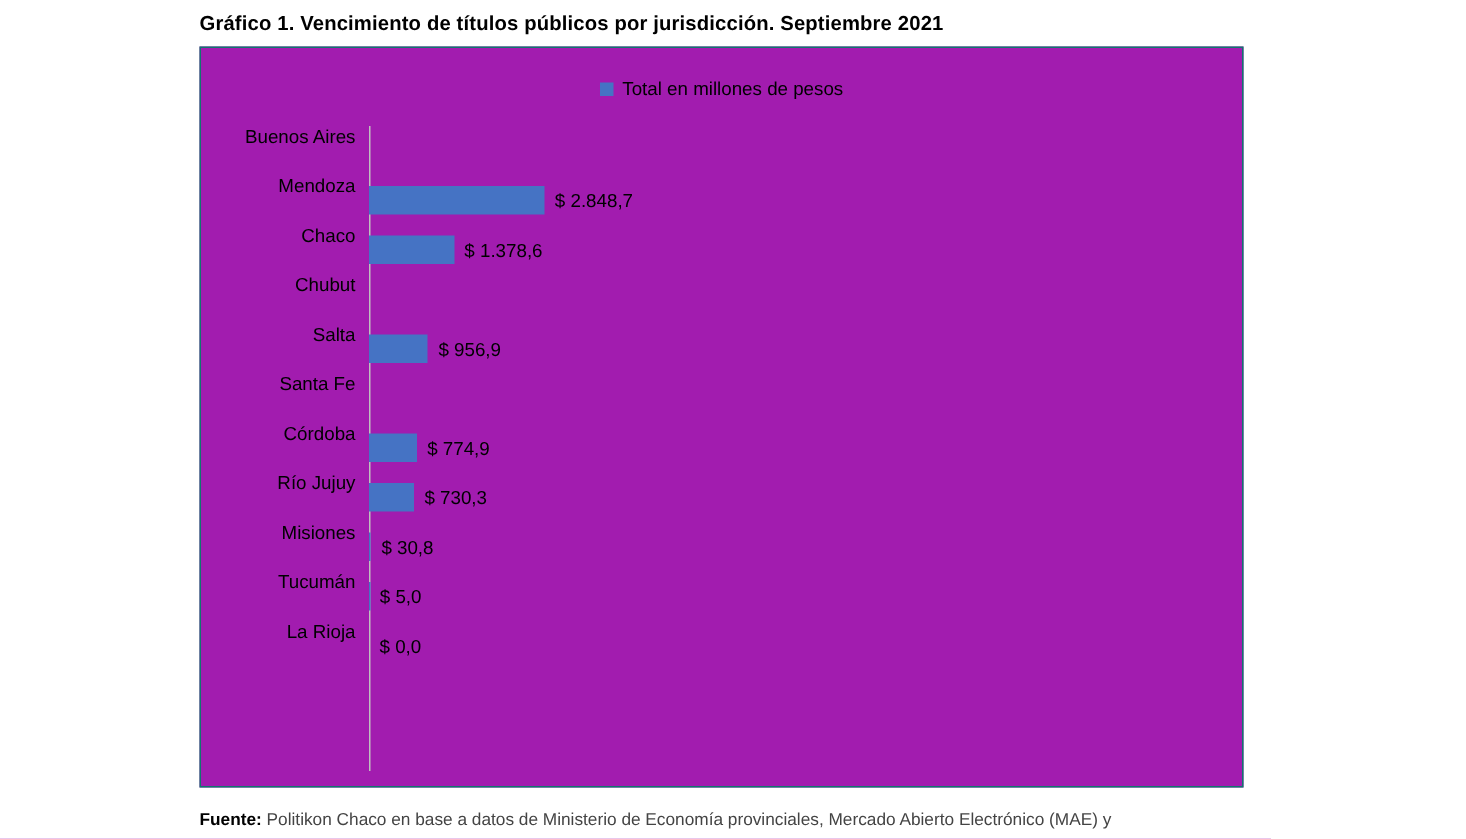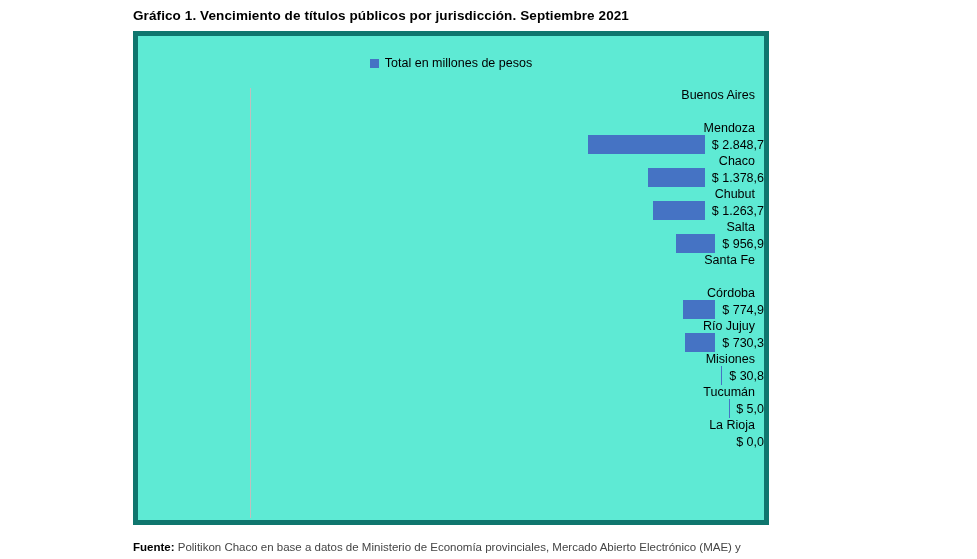--- a/index.html
+++ b/index.html
@@ -27,25 +27,25 @@
     font-size: 13.5px;
     font-weight: bold;
     color: #000;
     letter-spacing: 0.1px;
     white-space: nowrap;
   }
   .chart-frame {
     position: absolute;
     left: 133px;
     top: 31px;
-    width: 636px;
+    width: 696px;
     height: 494px;
-    border: 5px solid #0f766e;
+    border: 1px solid #0f766e;
     box-sizing: border-box;
-    background: #5eead4;
+    background: #a21caf;
   }
   .legend {
     position: absolute;
     top: 20px;
     left: 0;
     width: 100%;
     display: flex;
     justify-content: center;
     align-items: center;
     gap: 6px;
@@ -62,23 +62,22 @@
   }
   .plot {
     position: absolute;
     left: 0;
     top: 52px;
     width: 100%;
     height: 430px;
   }
   .row {
     display: flex;
-    align-items: flex-end;
+    align-items: flex-start;
     height: 33px;
-    flex-direction: column;
   }
   .cat-label {
     width: 112px;
     text-align: right;
     padding-right: 9px;
     font-size: 12.5px;
     color: #000;
     white-space: nowrap;
     box-sizing: border-box;
   }
@@ -149,24 +148,20 @@
         </div>
         <div class="row">
           <div class="cat-label">Chaco</div>
           <div class="bar-area">
             <div class="bar" style="width: 56.5716px; background: rgb(69, 115, 196);"></div>
             <div class="bar-value">$ 1.378,6</div>
           </div>
         </div>
         <div class="row">
           <div class="cat-label">Chubut</div>
-          <div class="bar-area">
-            <div class="bar" style="width: 51.8566px; background: rgb(69, 115, 196);"></div>
-            <div class="bar-value">$ 1.263,7</div>
-          </div>
         </div>
         <div class="row">
           <div class="cat-label">Salta</div>
           <div class="bar-area">
             <div class="bar" style="width: 39.2669px; background: rgb(69, 115, 196);"></div>
             <div class="bar-value">$ 956,9</div>
           </div>
         </div>
         <div class="row">
           <div class="cat-label">Santa Fe</div>

